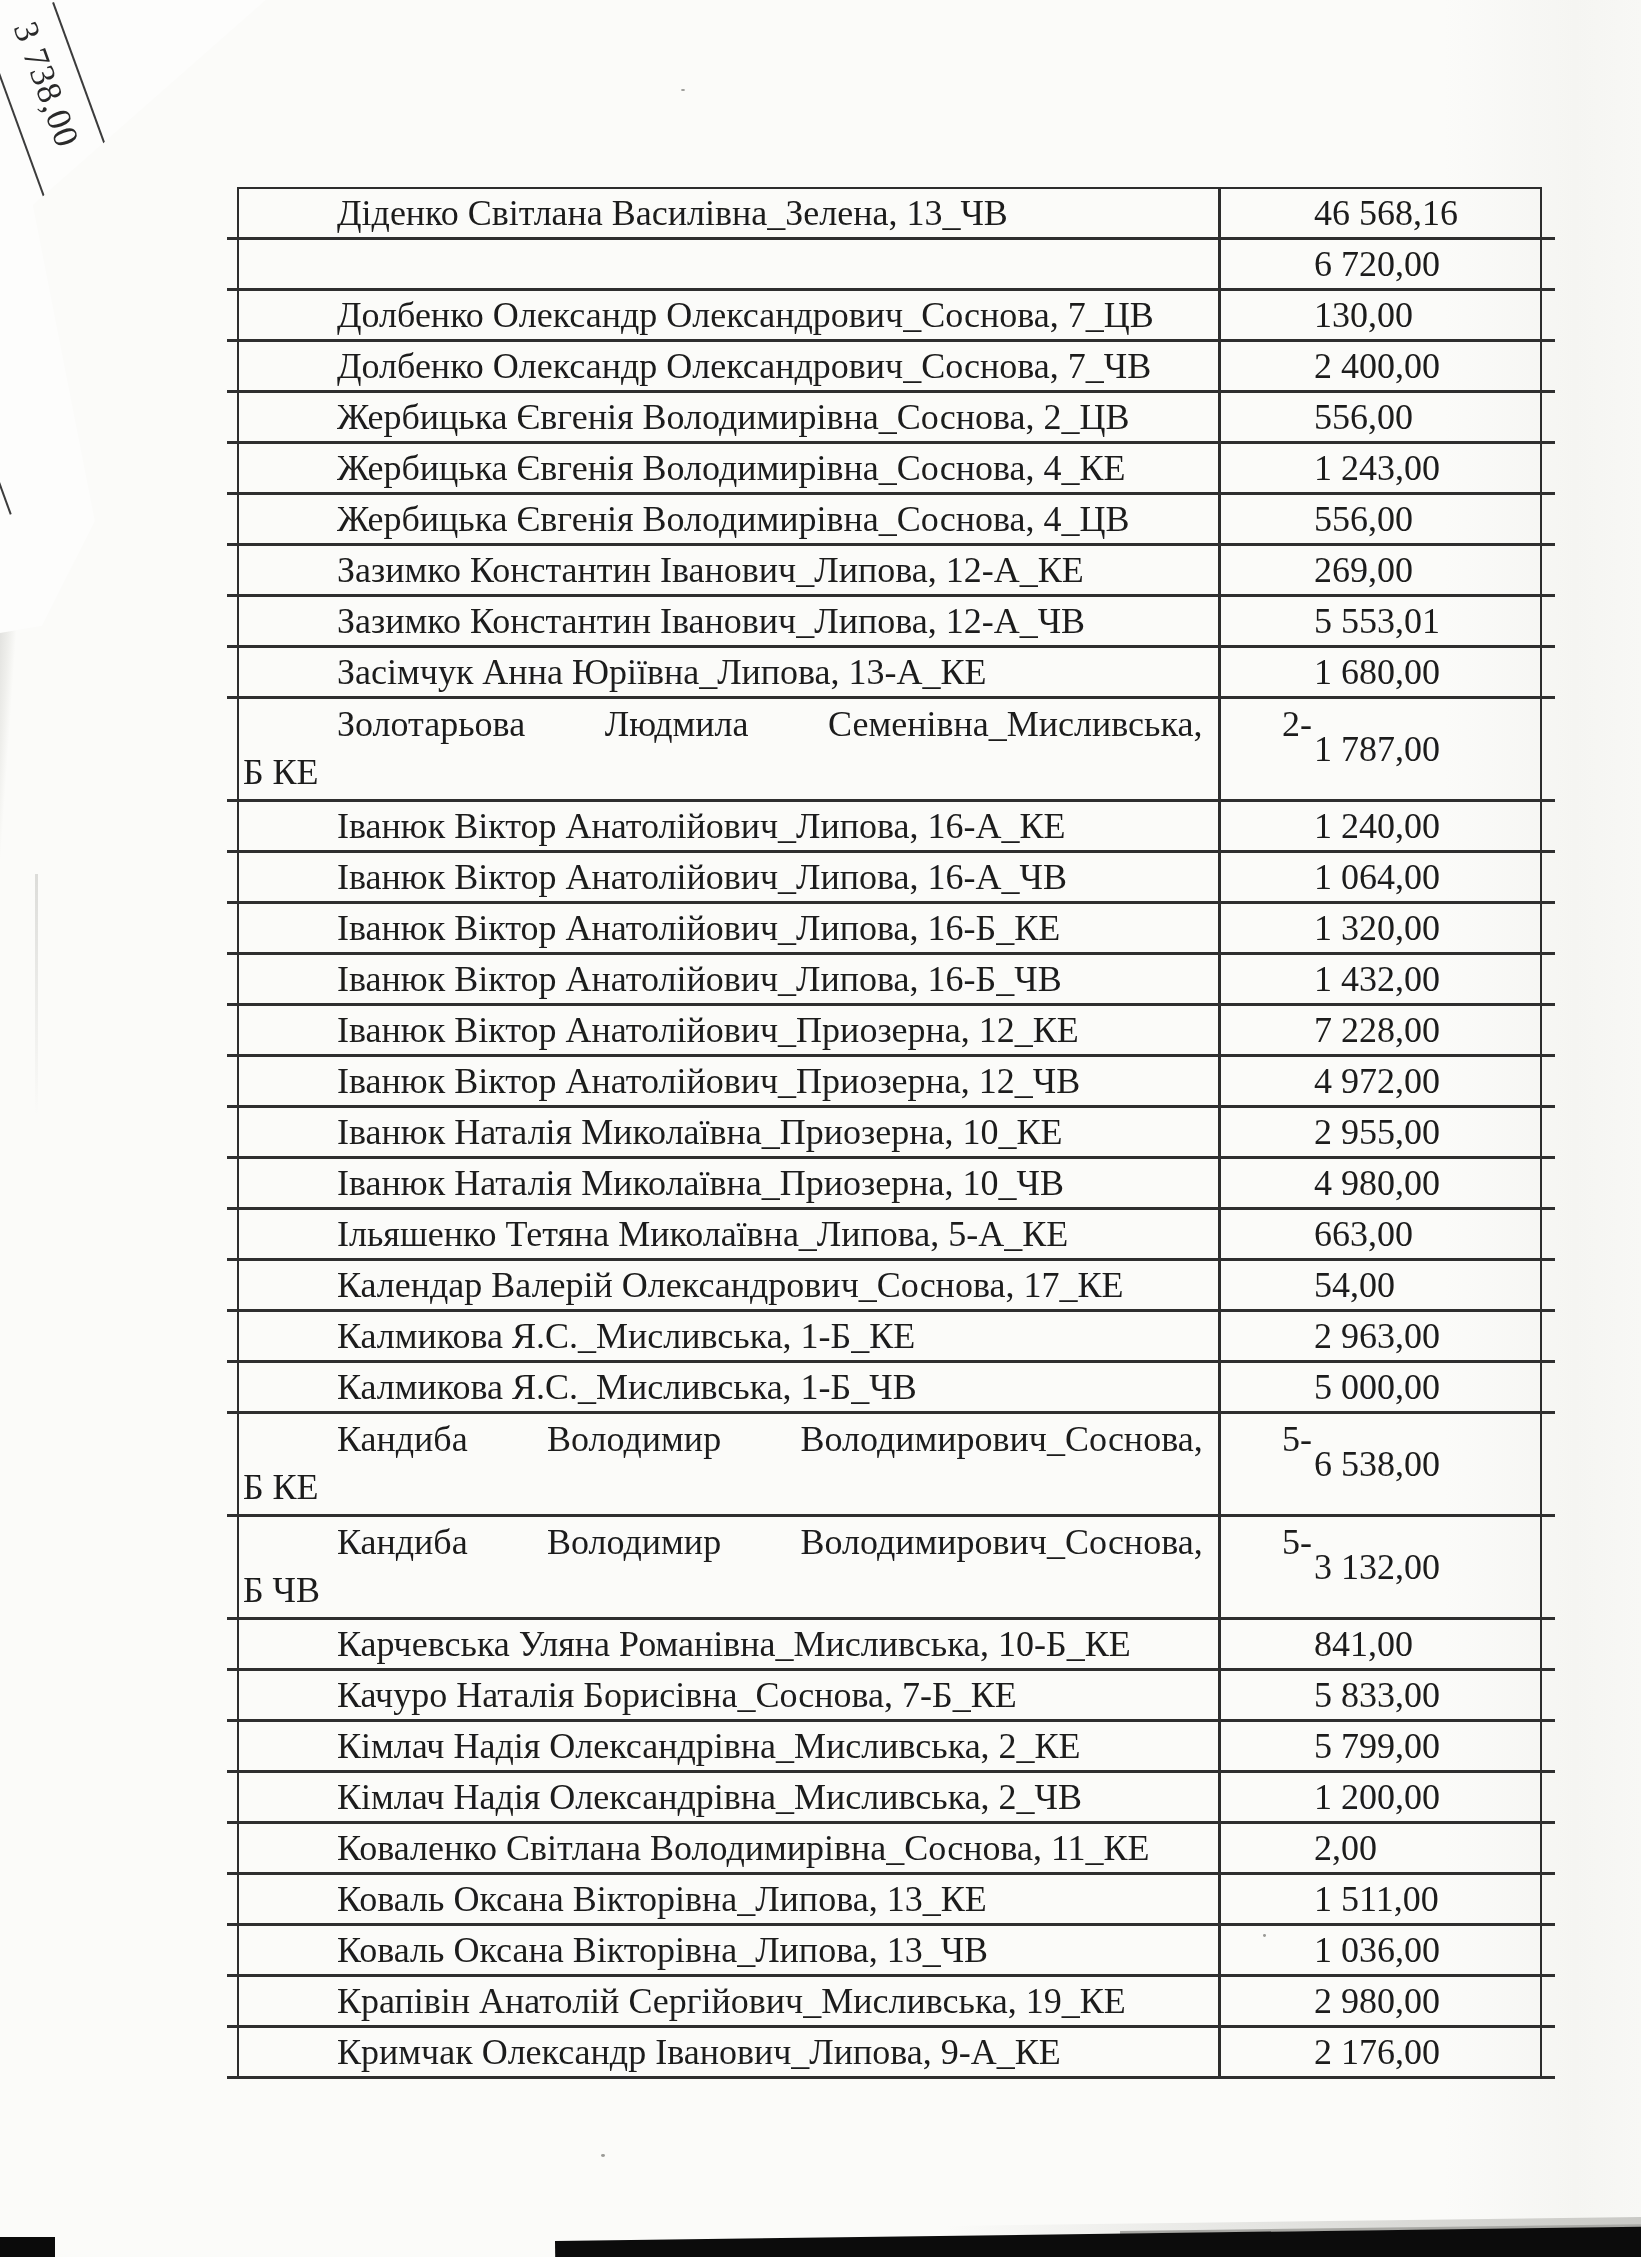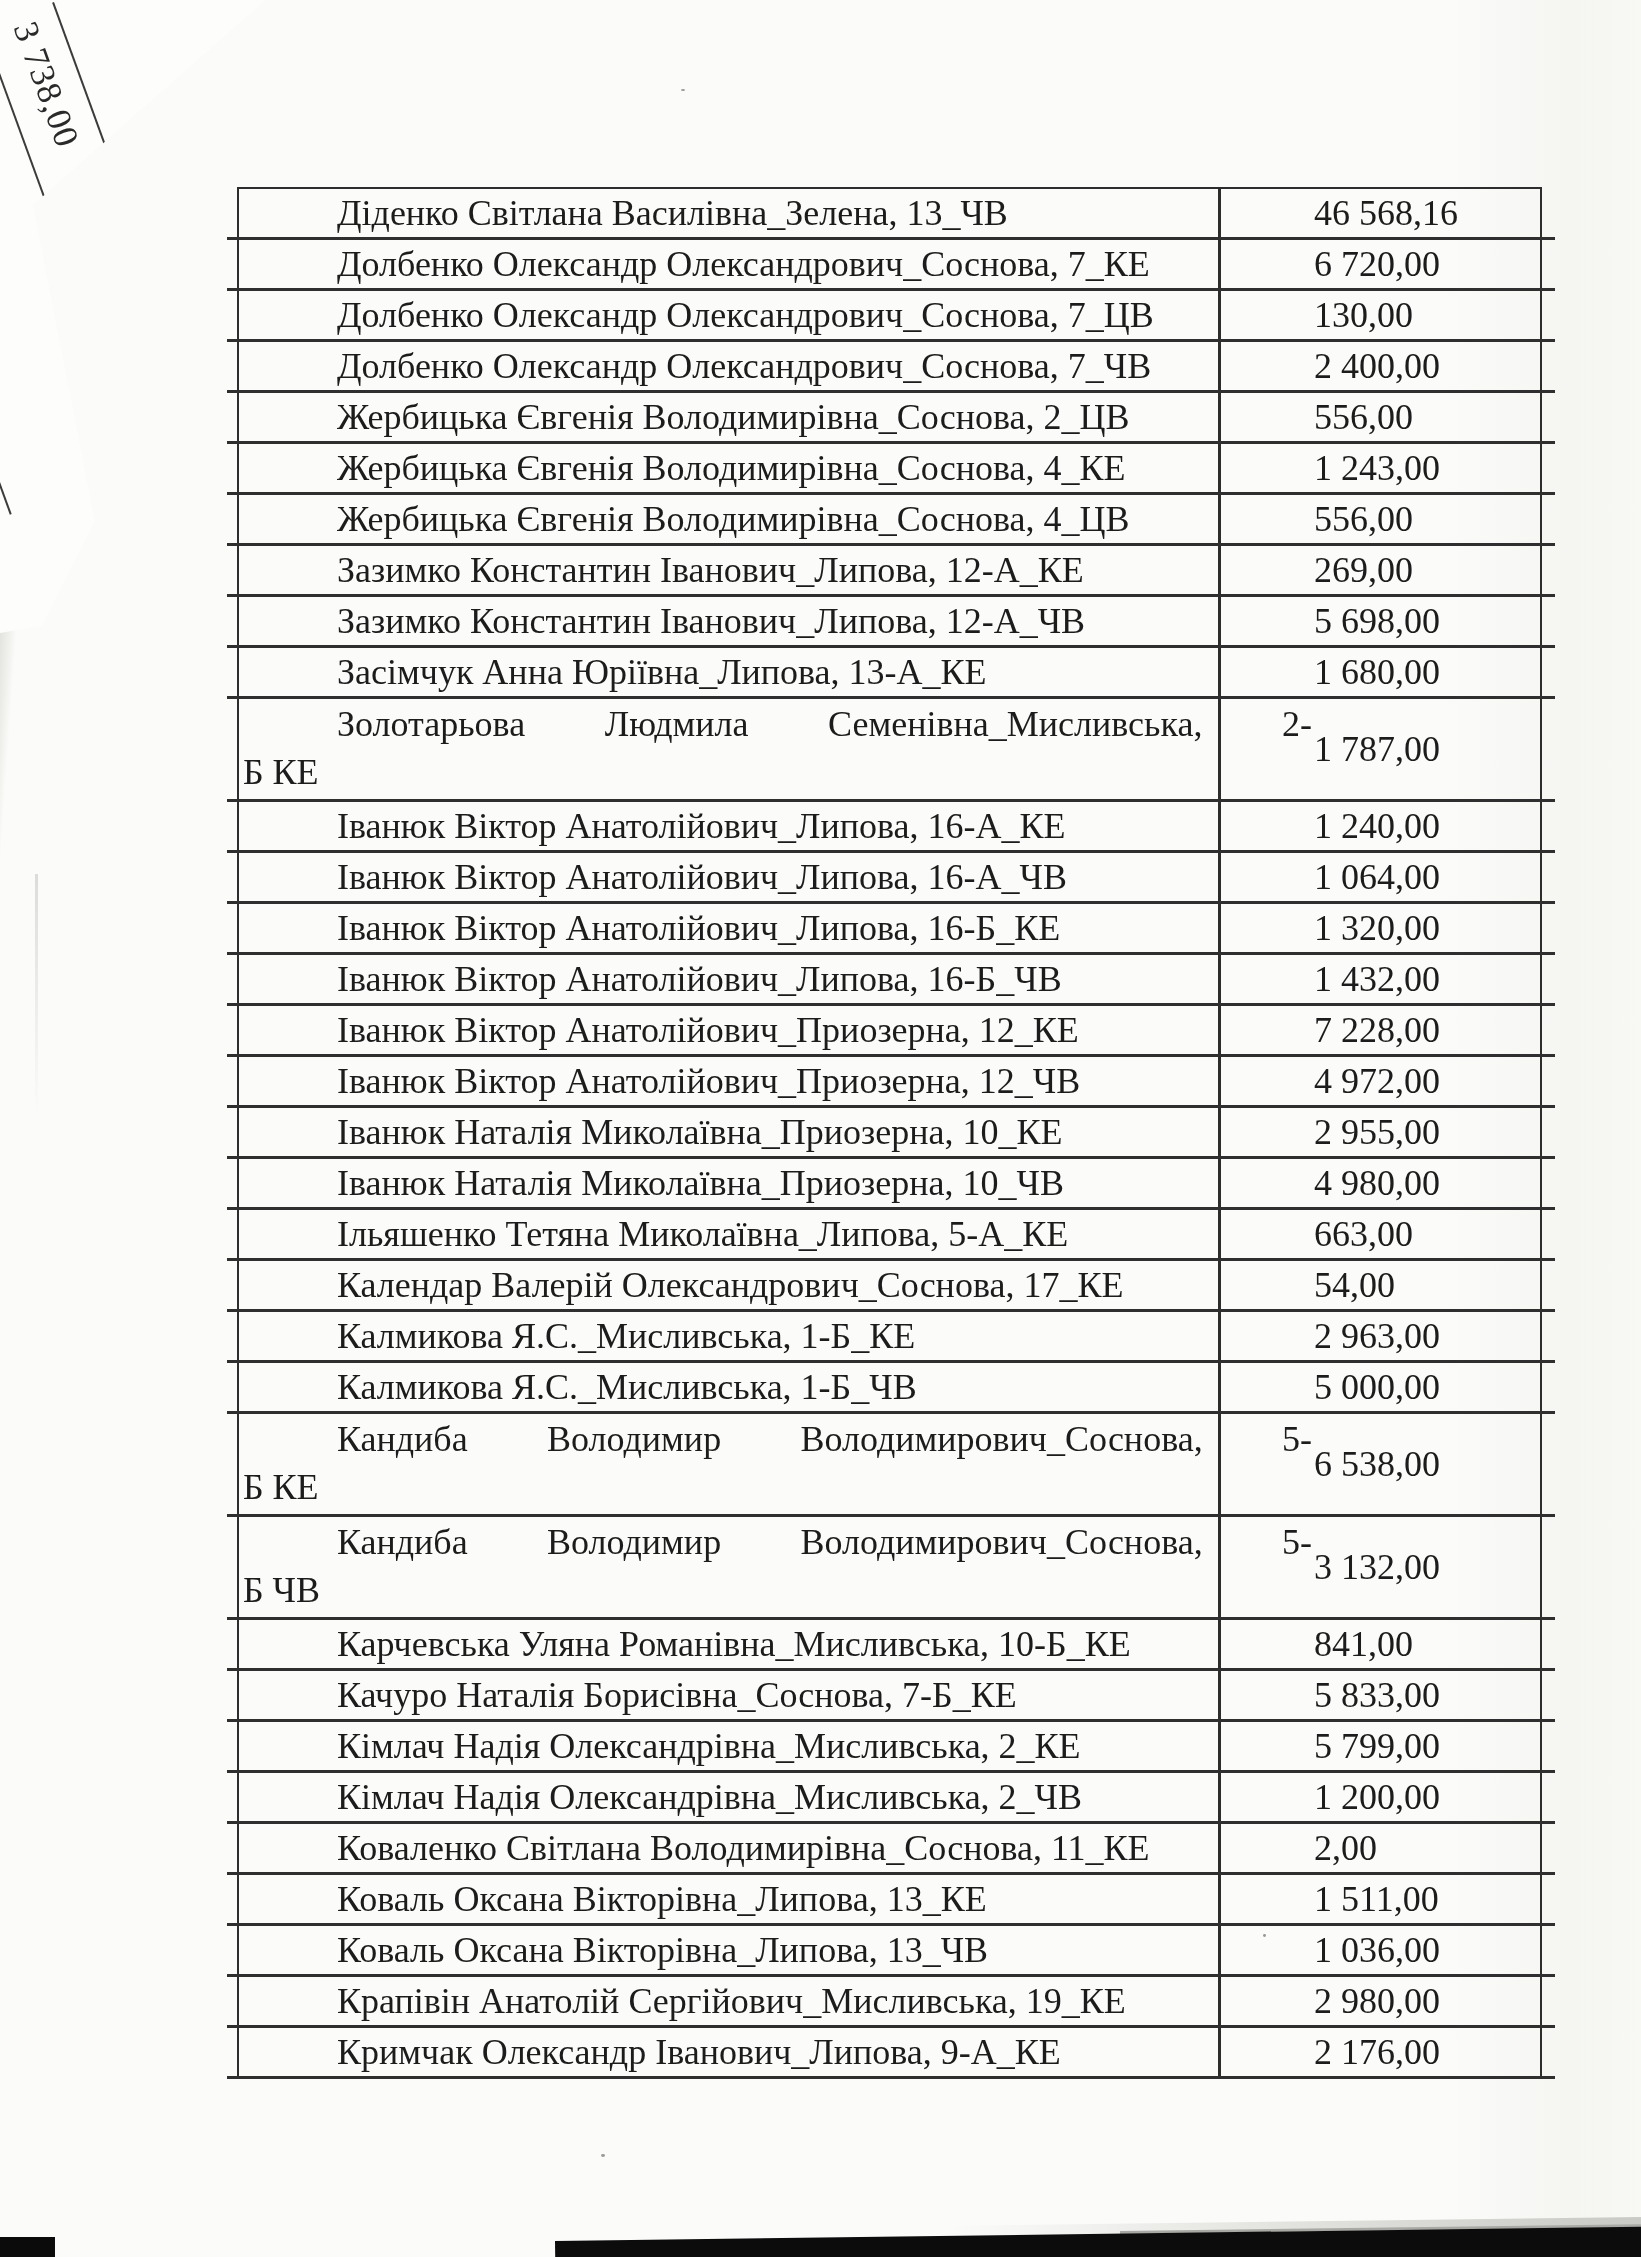--- a/index.html
+++ b/index.html
@@ -137,23 +137,20 @@
 
   <div class="doc-table">
     <div class="col-divider"></div>
   <div class="row">
     <div class="name-cell">
           <span class="line">Діденко Світлана Василівна_Зелена, 13_ЧВ</span>
         </div>
     <div class="amount-cell">46 568,16</div>
   </div>
       <div class="row">
-    <div class="name-cell">
-          <span class="line">Долбенко Олександр Олександрович_Соснова, 7_КЕ</span>
-        </div>
     <div class="amount-cell">6 720,00</div>
   </div>
       <div class="row">
     <div class="name-cell">
           <span class="line">Долбенко Олександр Олександрович_Соснова, 7_ЦВ</span>
         </div>
     <div class="amount-cell">130,00</div>
   </div>
       <div class="row">
     <div class="name-cell">
@@ -182,21 +179,21 @@
       <div class="row">
     <div class="name-cell">
           <span class="line">Зазимко Константин Іванович_Липова, 12-А_КЕ</span>
         </div>
     <div class="amount-cell">269,00</div>
   </div>
       <div class="row">
     <div class="name-cell">
           <span class="line">Зазимко Константин Іванович_Липова, 12-А_ЧВ</span>
         </div>
-    <div class="amount-cell">5 698,00</div>
+    <div class="amount-cell">5 553,01</div>
   </div>
       <div class="row">
     <div class="name-cell">
           <span class="line">Засімчук Анна Юріївна_Липова, 13-А_КЕ</span>
         </div>
     <div class="amount-cell">1 680,00</div>
   </div>
       <div class="row tall">
     <div class="name-cell">
           <div class="l1">Золотарьова Людмила Семенівна_Мисливська, 2-</div>

